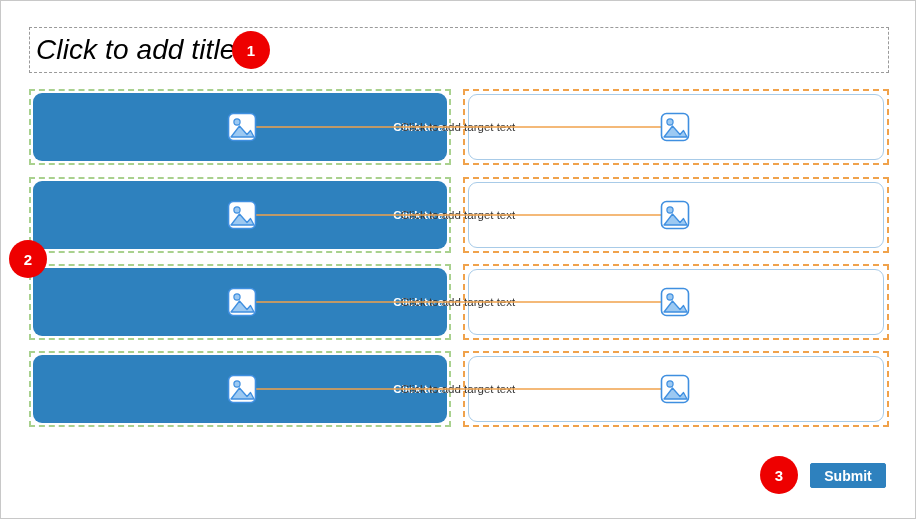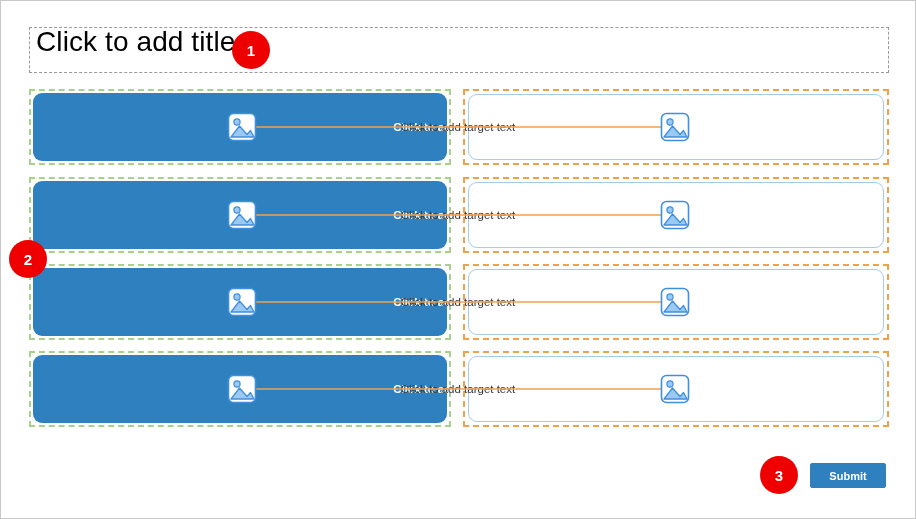--- a/index.html
+++ b/index.html
@@ -19,21 +19,23 @@
     overflow: hidden;
   }
 
   
   .title-box {
     position: absolute;
     left: 28px; top: 26px;
     width: 860px; height: 46px;
     border: 1px dashed #9a9a9a;
     display: flex;
+    align-items: center;
     padding-left: 6px;
+    font-style: italic;
   }
   .title-text {
     font-size: 28px;
     color: #000000;
     line-height: 1;
     letter-spacing: 0.1px;
     white-space: nowrap;
   }
 
   
@@ -136,21 +138,21 @@
 
   
   .submit-btn {
     position: absolute;
     left: 809px; top: 462px;
     width: 76px; height: 25px;
     background: #2e81be;
     border: 1px solid #2e81be;
     border-radius: 2px;
     color: #ffffff;
-    font-size: 11px;
+    font-size: 14px;
     font-weight: bold;
     font-family: "Liberation Sans", sans-serif;
     cursor: pointer;
     padding: 0;
   }
 </style>
 </head>
 <body>
 
 <div id="slide">

